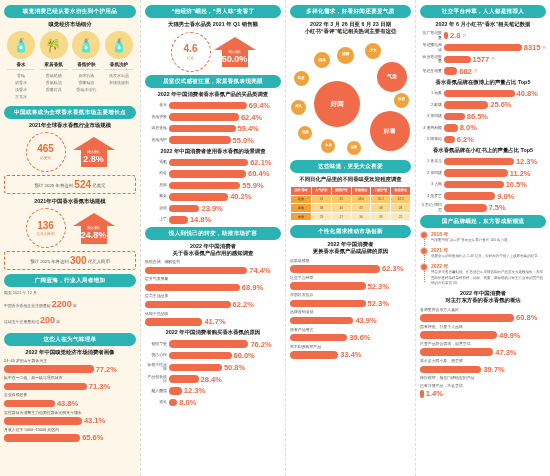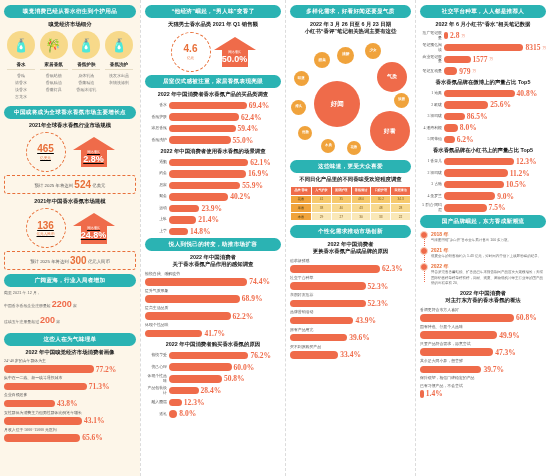--- a/index.html
+++ b/index.html
@@ -34,21 +34,21 @@
     width: 28px; height: 28px; border-radius: 50%;
     background: #f7d98a; margin: 0 auto 3px;
     display: flex; align-items: center; justify-content: center;
     font-size: 13px;
   }
   .cat-name { font-size: 4.6px; font-weight: bold; color: #222; margin-bottom: 2px; }
   .cat-li { font-size: 4px; color: #777; line-height: 1.75; }
   .cat-sep { border-top: 1px solid #e6dcc4; margin: 2px 1px; }
 
   
-  .ms-row { display: flex; align-items: center; justify-content: center; gap: 7px; margin: 3px 0; text-decoration: underline; }
+  .ms-row { display: flex; align-items: center; justify-content: center; gap: 7px; margin: 3px 0; }
   .ms-circle {
     width: 40px; height: 40px; border-radius: 50%;
     border: 1.5px dashed #e8703a; color: #e8703a;
     display: flex; flex-direction: column; align-items: center; justify-content: center;
   }
   .ms-num { font-size: 10px; font-weight: bold; line-height: 1; }
   .ms-unit { font-size: 3.6px; margin-top: 1.5px; }
   .arrow-up {
     width: 42px; position: relative; text-align: center; color: #fff;
   }
@@ -61,21 +61,21 @@
   .arrow-lbl { font-size: 3.3px; line-height: 1.2; }
   .arrow-val { font-size: 9px; font-weight: bold; line-height: 1.1; }
   .dashbox {
     border: 1px dashed #e8703a; border-radius: 3px;
     text-align: center; padding: 3px 2px; margin: 2px 0 4px;
     font-size: 4.4px; color: #555;
   }
   .dashbox b { font-size: 10px; color: #e8703a; vertical-align: -1px; }
 
   
-  .bar-item { margin-bottom: 2.5px; font-family: Liberation Serif, serif; }
+  .bar-item { margin-bottom: 2.5px; }
   .bar-line { display: flex; align-items: center; gap: 2px; }
   .bar-lbl-left { font-size: 3.9px; color: #555; width: 22px; text-align: right; flex: none; line-height: 1.2; }
   .bar-track { flex: 1; display: flex; align-items: center; gap: 2px; }
   .bar { height: 7.5px; background: #ef6b4a; border-radius: 4px; }
   .bar-val { font-size: 7.5px; font-weight: bold; color: #ef6b4a; white-space: nowrap; }
   .bar-top-lbl { font-size: 3.9px; color: #555; margin-bottom: 1px; line-height: 1.2; }
 
   
   .cloud { position: relative; height: 118px; margin: 2px 0 4px; }
   .cb {
@@ -328,21 +328,21 @@
               <div class="bar" style="width:70.72500000000001%"></div>
               <div class="bar-val">62.1%</div>
             </div>
           </div>
         </div>
         <div class="bar-item">
           <div class="bar-line">
             <div class="bar-lbl-left">約会</div>
             <div class="bar-track">
               <div class="bar" style="width:68.78888888888889%"></div>
-              <div class="bar-val">16.9%</div>
+              <div class="bar-val">60.4%</div>
             </div>
           </div>
         </div>
         <div class="bar-item">
           <div class="bar-line">
             <div class="bar-lbl-left">居家</div>
             <div class="bar-track">
               <div class="bar" style="width:63.66388888888889%"></div>
               <div class="bar-val">55.9%</div>
             </div>
@@ -356,29 +356,20 @@
               <div class="bar-val">40.2%</div>
             </div>
           </div>
         </div>
         <div class="bar-item">
           <div class="bar-line">
             <div class="bar-lbl-left">运动</div>
             <div class="bar-track">
               <div class="bar" style="width:27.219444444444445%"></div>
               <div class="bar-val">23.9%</div>
-            </div>
-          </div>
-        </div>
-        <div class="bar-item">
-          <div class="bar-line">
-            <div class="bar-lbl-left">上班</div>
-            <div class="bar-track">
-              <div class="bar" style="width:24.372222222222224%"></div>
-              <div class="bar-val">21.4%</div>
             </div>
           </div>
         </div>
         <div class="bar-item">
           <div class="bar-line">
             <div class="bar-lbl-left">上学</div>
             <div class="bar-track">
               <div class="bar" style="width:16.855555555555558%"></div>
               <div class="bar-val">14.8%</div>
             </div>
@@ -647,21 +638,21 @@
               <div class="bar-val">1577</div>
               <span style="font-size:3.6px;color:#ef6b4a">万</span>
             </div>
           </div>
         </div>
         <div class="bar-item">
           <div class="bar-line">
             <div class="bar-lbl-left">笔记互动量</div>
             <div class="bar-track">
               <div class="bar" style="width:13%"></div>
-              <div class="bar-val">979</div>
+              <div class="bar-val">682</div>
               <span style="font-size:3.6px;color:#ef6b4a">万</span>
             </div>
           </div>
         </div>
       </div>
 
     <div class="sub-title">香水香氛品牌在微博上的声量占比 Top5</div>
     <div id="c4-weibo">
         <div class="bar-item">
           <div class="bar-line">

